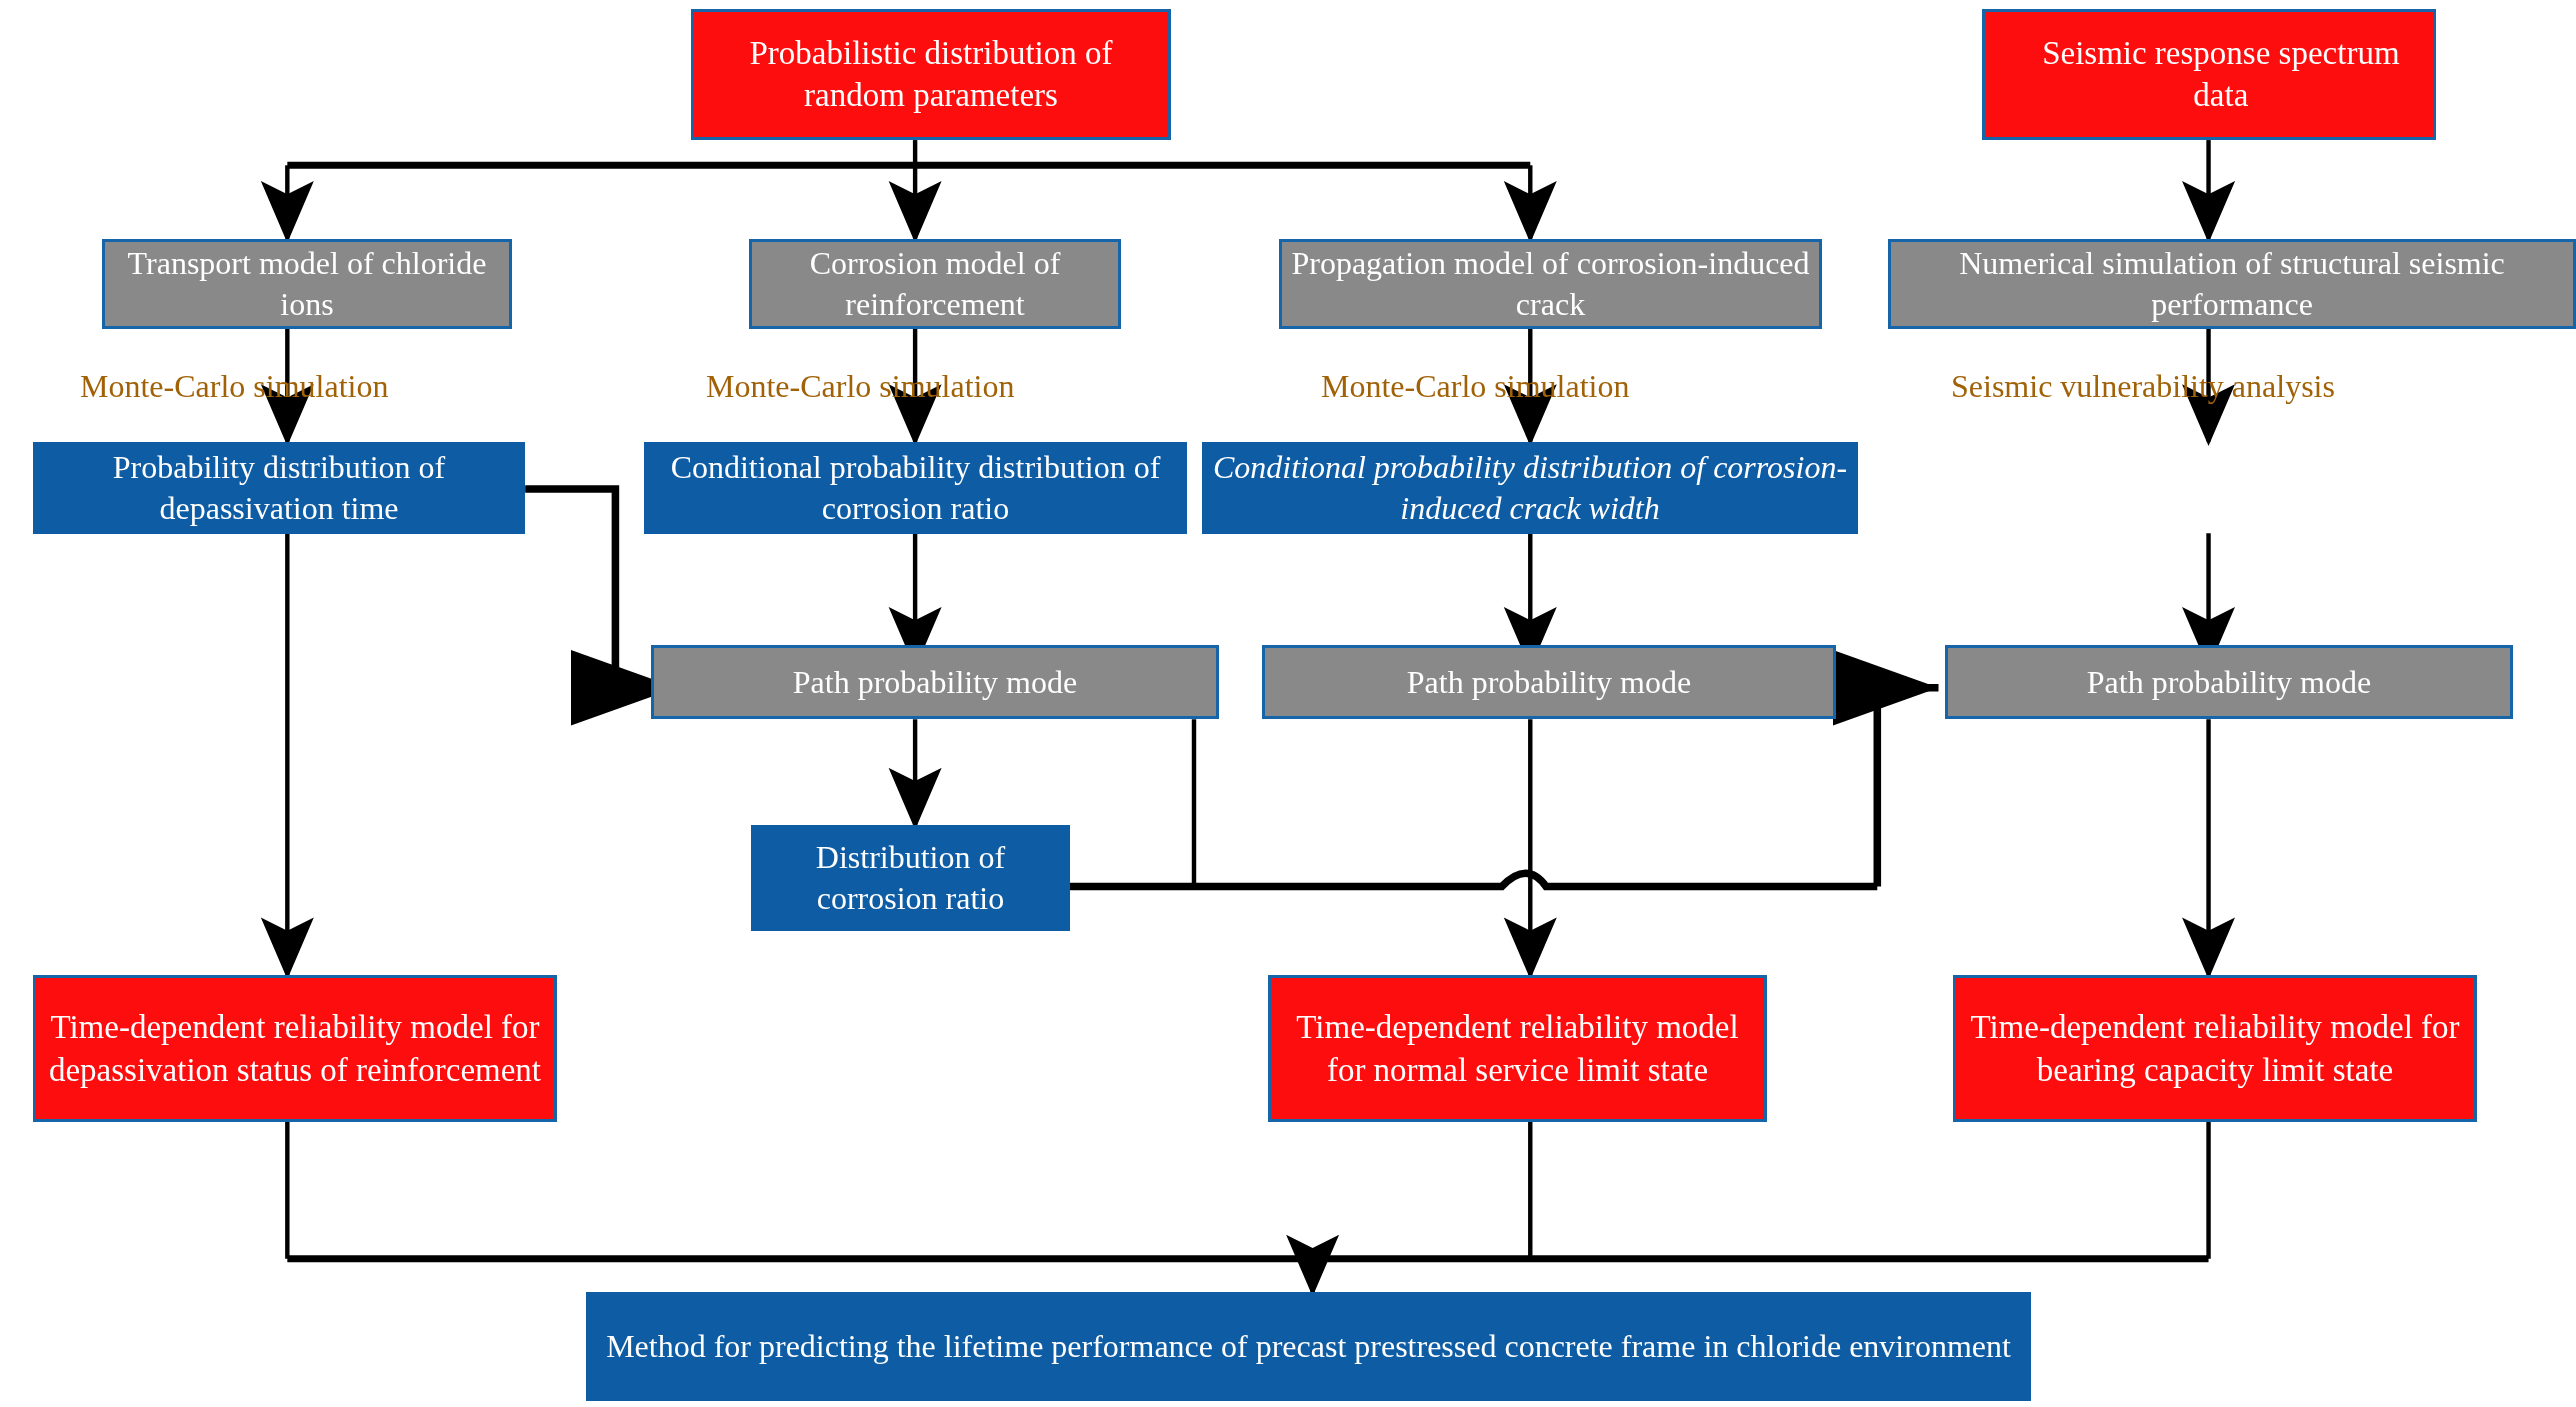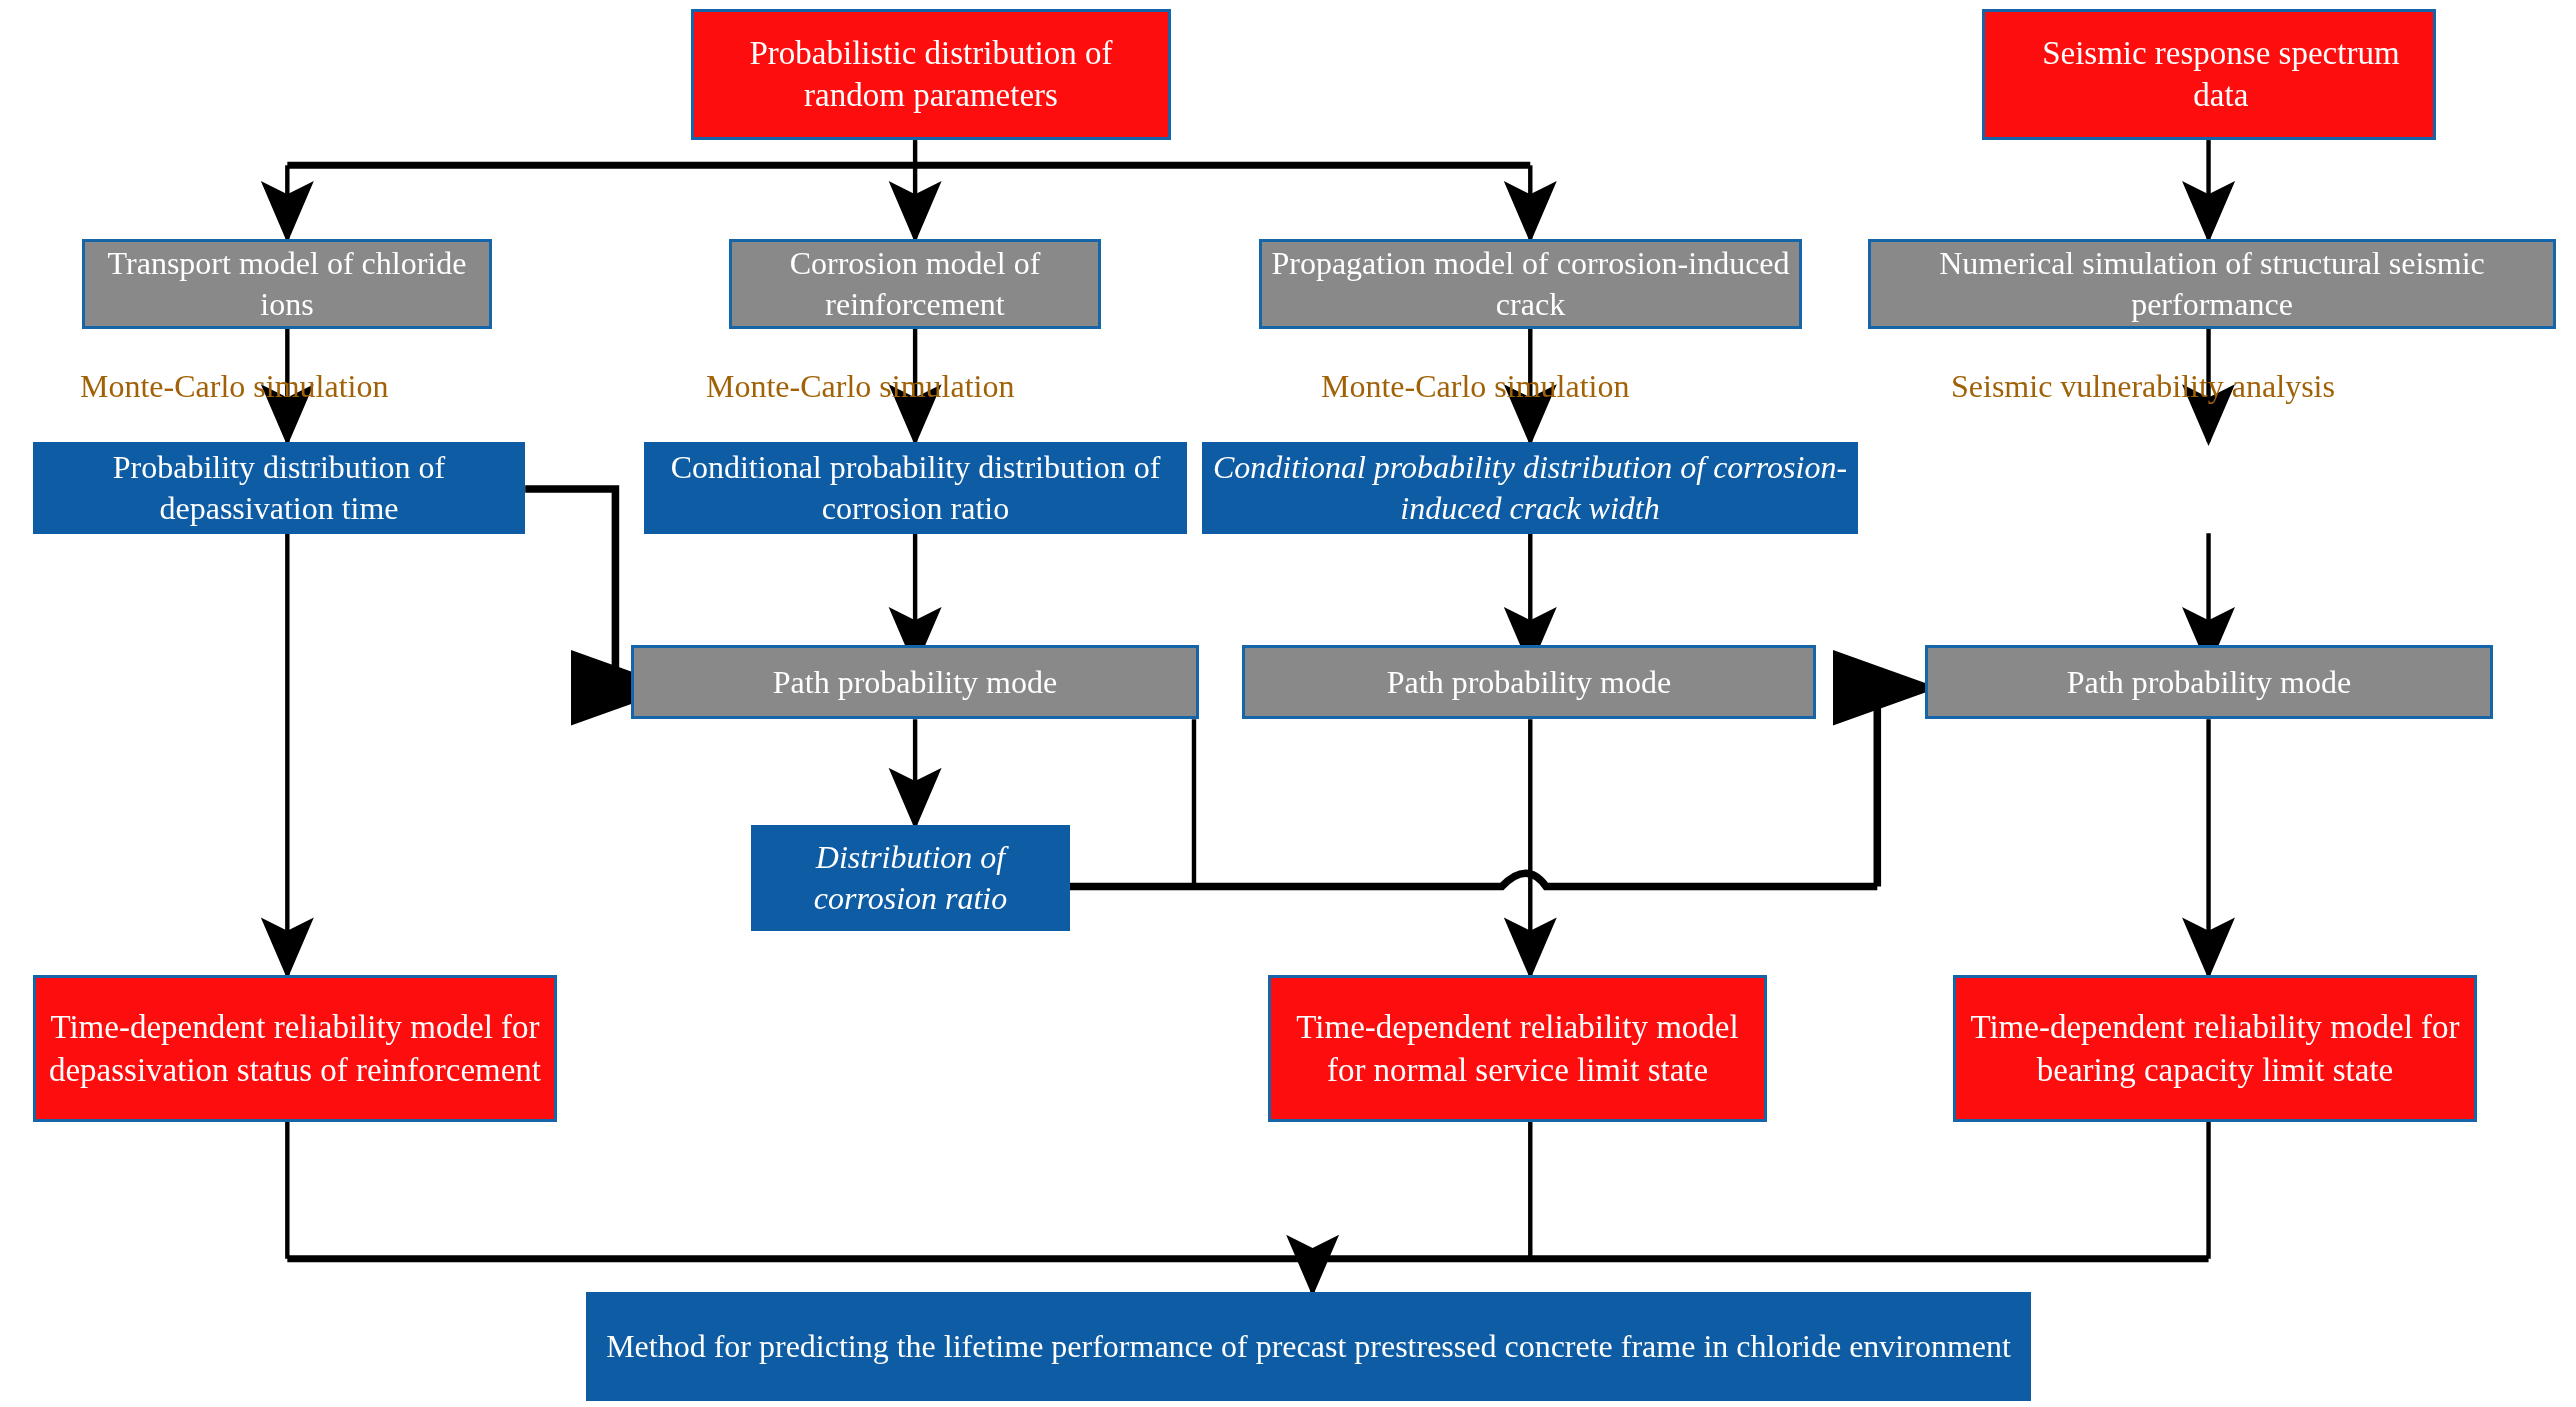--- a/index.html
+++ b/index.html
@@ -4,21 +4,21 @@
 <style>
   html,body{margin:0;padding:0;background:#ffffff;}
   body{font-family:"Liberation Serif","DejaVu Serif",serif;}
   #stage{position:relative;width:2576px;height:1407px;background:#fff;overflow:hidden;}
   #wires{position:absolute;left:0;top:0;width:2576px;height:1407px;pointer-events:none;}
 
   .node{position:absolute;box-sizing:border-box;display:flex;align-items:center;justify-content:center;text-align:center;color:#ffffff;line-height:1.28;padding:2.5px 6.3px;}
   .node span{display:block;width:100%;}
 
   .n-red{background:#fd0d0d;border:3.8px solid #1565a8;font-size:33px;}
-  .n-gray{background:#898989;border:3.8px solid #1565a8;font-size:32px;}
+  .n-gray{background:#898989;border:3.8px solid #1565a8;font-size:32px;margin-left:20px;}
   .n-blue{background:#0e5ca4;border:0;font-size:32px;}
 
   .lbl{position:absolute;color:#a16207;font-size:32px;white-space:nowrap;line-height:1;}
 </style>
 </head>
 <body>
 
 <div id="stage">
 
   <svg id="wires" viewBox="0 0 4082 2230">
@@ -123,21 +123,21 @@
   </div>
 
   <div class="node n-gray" style="left:1242px;top:645px;width:574px;height:74px;">
     <span>Path probability mode</span>
   </div>
 
   <div class="node n-gray" style="left:1925px;top:645px;width:568px;height:74px;">
     <span>Path probability mode</span>
   </div>
 
-  <div class="node n-blue" style="left:751px;top:825px;width:319px;height:106px;font-style:italic;">
+  <div class="node n-blue" style="left:751px;top:825px;width:319px;height:106px;">
     <span>Distribution of corrosion ratio</span>
   </div>
 
   <div class="node n-red" style="left:33px;top:975px;width:524px;height:147px;">
     <span>Time-dependent reliability model for depassivation status of reinforcement</span>
   </div>
 
   <div class="node n-red" style="left:1268px;top:975px;width:499px;height:147px;">
     <span>Time-dependent reliability model for normal service limit state</span>
   </div>

